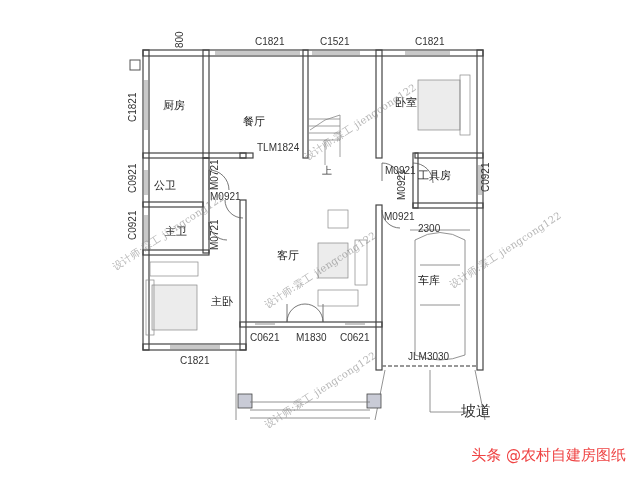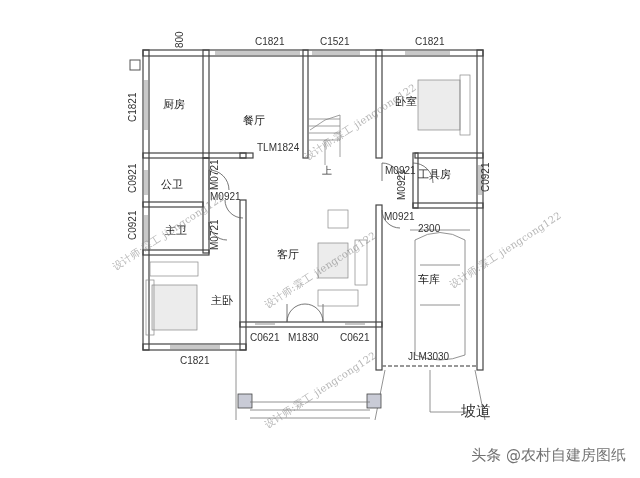--- a/index.html
+++ b/index.html
@@ -1,22 +1,22 @@
 <!DOCTYPE html>
 <html><head>
   <meta charset="utf-8">
   <style>
     html, body { margin: 0; padding: 0; background: #ffffff; }
     body { width: 640px; height: 478px; position: relative; overflow: hidden; font-family: "DejaVu Sans", sans-serif; }
     #plan { position: absolute; left: 0; top: 0; width: 640px; height: 478px; }
     .lbl { position: absolute; font-family: "Liberation Sans", sans-serif; font-size: 10px; color: #333; white-space: nowrap; line-height: 1; }
     .vlbl { position: absolute; font-family: "Liberation Sans", sans-serif; font-size: 10px; color: #333; white-space: nowrap; line-height: 1; transform: rotate(-90deg); transform-origin: left top; }
-    .room { position: absolute; font-family: Liberation Mono, monospace; font-size: 11px; color: #222; white-space: nowrap; line-height: 1; }
+    .room { position: absolute; font-family: Liberation Sans, sans-serif; font-size: 11px; color: #222; white-space: nowrap; line-height: 1; }
     .wm { position: absolute; font-family: "DejaVu Serif", serif; font-size: 10px; color: rgba(120,120,120,0.55); white-space: nowrap; transform: rotate(-33deg); transform-origin: left top; letter-spacing: 0.3px; }
-    .credit { position: absolute; right: 14px; top: 446px; font-family: "DejaVu Sans", sans-serif; font-size: 15px; color: #737373; text-shadow: 0 0 2px #fff, 0 0 1px #fff; white-space: nowrap; margin-left: 14px; }
+    .credit { position: absolute; right: 14px; top: 446px; font-family: "DejaVu Sans", sans-serif; font-size: 15px; color: #ef4444; text-shadow: 0 0 2px #fff, 0 0 1px #fff; white-space: nowrap; margin-left: 14px; }
   </style>
 </head>
 <body>
 
 <svg id="plan" width="640" height="478" viewBox="0 0 640 478" xmlns="http://www.w3.org/2000/svg">
   <g fill="none" stroke="#444" stroke-width="1.2">
 
     <rect x="143" y="50" width="340" height="6"></rect>
 
     <rect x="143" y="50" width="6" height="300"></rect>
@@ -131,21 +131,21 @@
     <rect x="328" y="210" width="20" height="18" fill="none"></rect>
     <rect x="150" y="262" width="48" height="14" fill="none"></rect>
   </g>
 
   <rect x="130" y="60" width="10" height="10" fill="none" stroke="#555"></rect>
 </svg>
 
 <div class="room" style="left:163px;top:100px">厨房</div>
 <div class="room" style="left:243px;top:116px">餐厅</div>
 <div class="room" style="left:395px;top:97px">卧室</div>
-<div class="room" style="left:161px;top:180px">公卫</div>
+<div class="room" style="left:154px;top:180px">公卫</div>
 <div class="room" style="left:165px;top:226px">主卫</div>
 <div class="room" style="left:418px;top:170px">工具房</div>
 <div class="room" style="left:277px;top:250px">客厅</div>
 <div class="room" style="left:211px;top:296px">主卧</div>
 <div class="room" style="left:418px;top:275px">车库</div>
 
 <div class="vlbl" style="left:175px;top:48px">800</div>
 <div class="lbl" style="left:255px;top:37px">C1821</div>
 <div class="lbl" style="left:320px;top:37px">C1521</div>
 <div class="lbl" style="left:415px;top:37px">C1821</div>
@@ -156,21 +156,21 @@
 <div class="vlbl" style="left:128px;top:240px">C0921</div>
 <div class="vlbl" style="left:210px;top:190px">M0721</div>
 <div class="lbl" style="left:210px;top:192px">M0921</div>
 <div class="vlbl" style="left:210px;top:250px">M0721</div>
 <div class="lbl" style="left:385px;top:166px">M0921</div>
 <div class="vlbl" style="left:397px;top:200px">M0921</div>
 <div class="lbl" style="left:384px;top:212px">M0921</div>
 <div class="vlbl" style="left:481px;top:192px">C0921</div>
 <div class="lbl" style="left:418px;top:224px">2300</div>
 <div class="lbl" style="left:250px;top:333px">C0621</div>
-<div class="lbl" style="left:288px;top:333px">M1830</div>
+<div class="lbl" style="left:296px;top:333px">M1830</div>
 <div class="lbl" style="left:340px;top:333px">C0621</div>
 <div class="lbl" style="left:180px;top:356px">C1821</div>
 <div class="lbl" style="left:408px;top:352px">JLM3030</div>
 <div class="lbl" style="left:461px;top:403px;font-size:15px">坡道</div>
 
 <div class="wm" style="left:302px;top:152px">设计师:霖工 jiengcong122</div>
 <div class="wm" style="left:110px;top:262px">设计师:霖工 jiengcong122</div>
 <div class="wm" style="left:262px;top:300px">设计师:霖工 jiengcong122</div>
 <div class="wm" style="left:447px;top:280px">设计师:霖工 jiengcong122</div>
 <div class="wm" style="left:262px;top:420px">设计师:霖工 jiengcong122</div>

